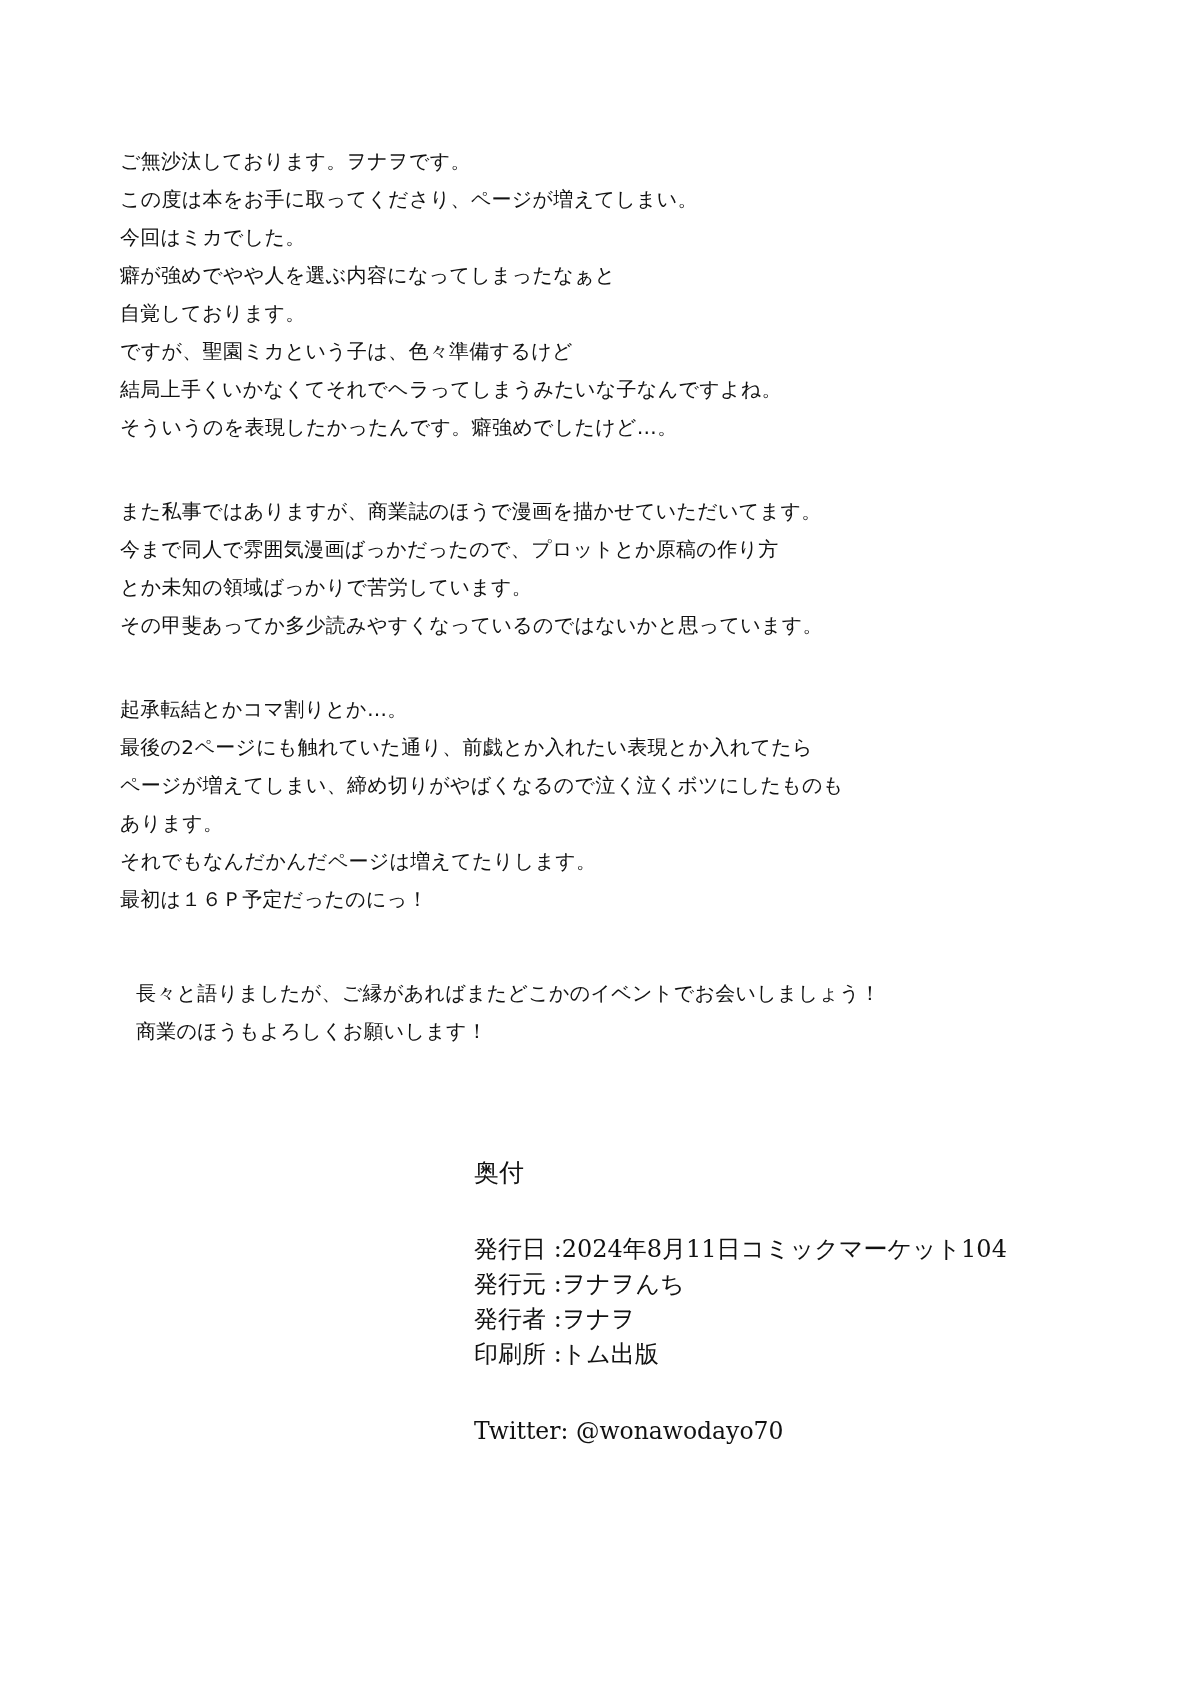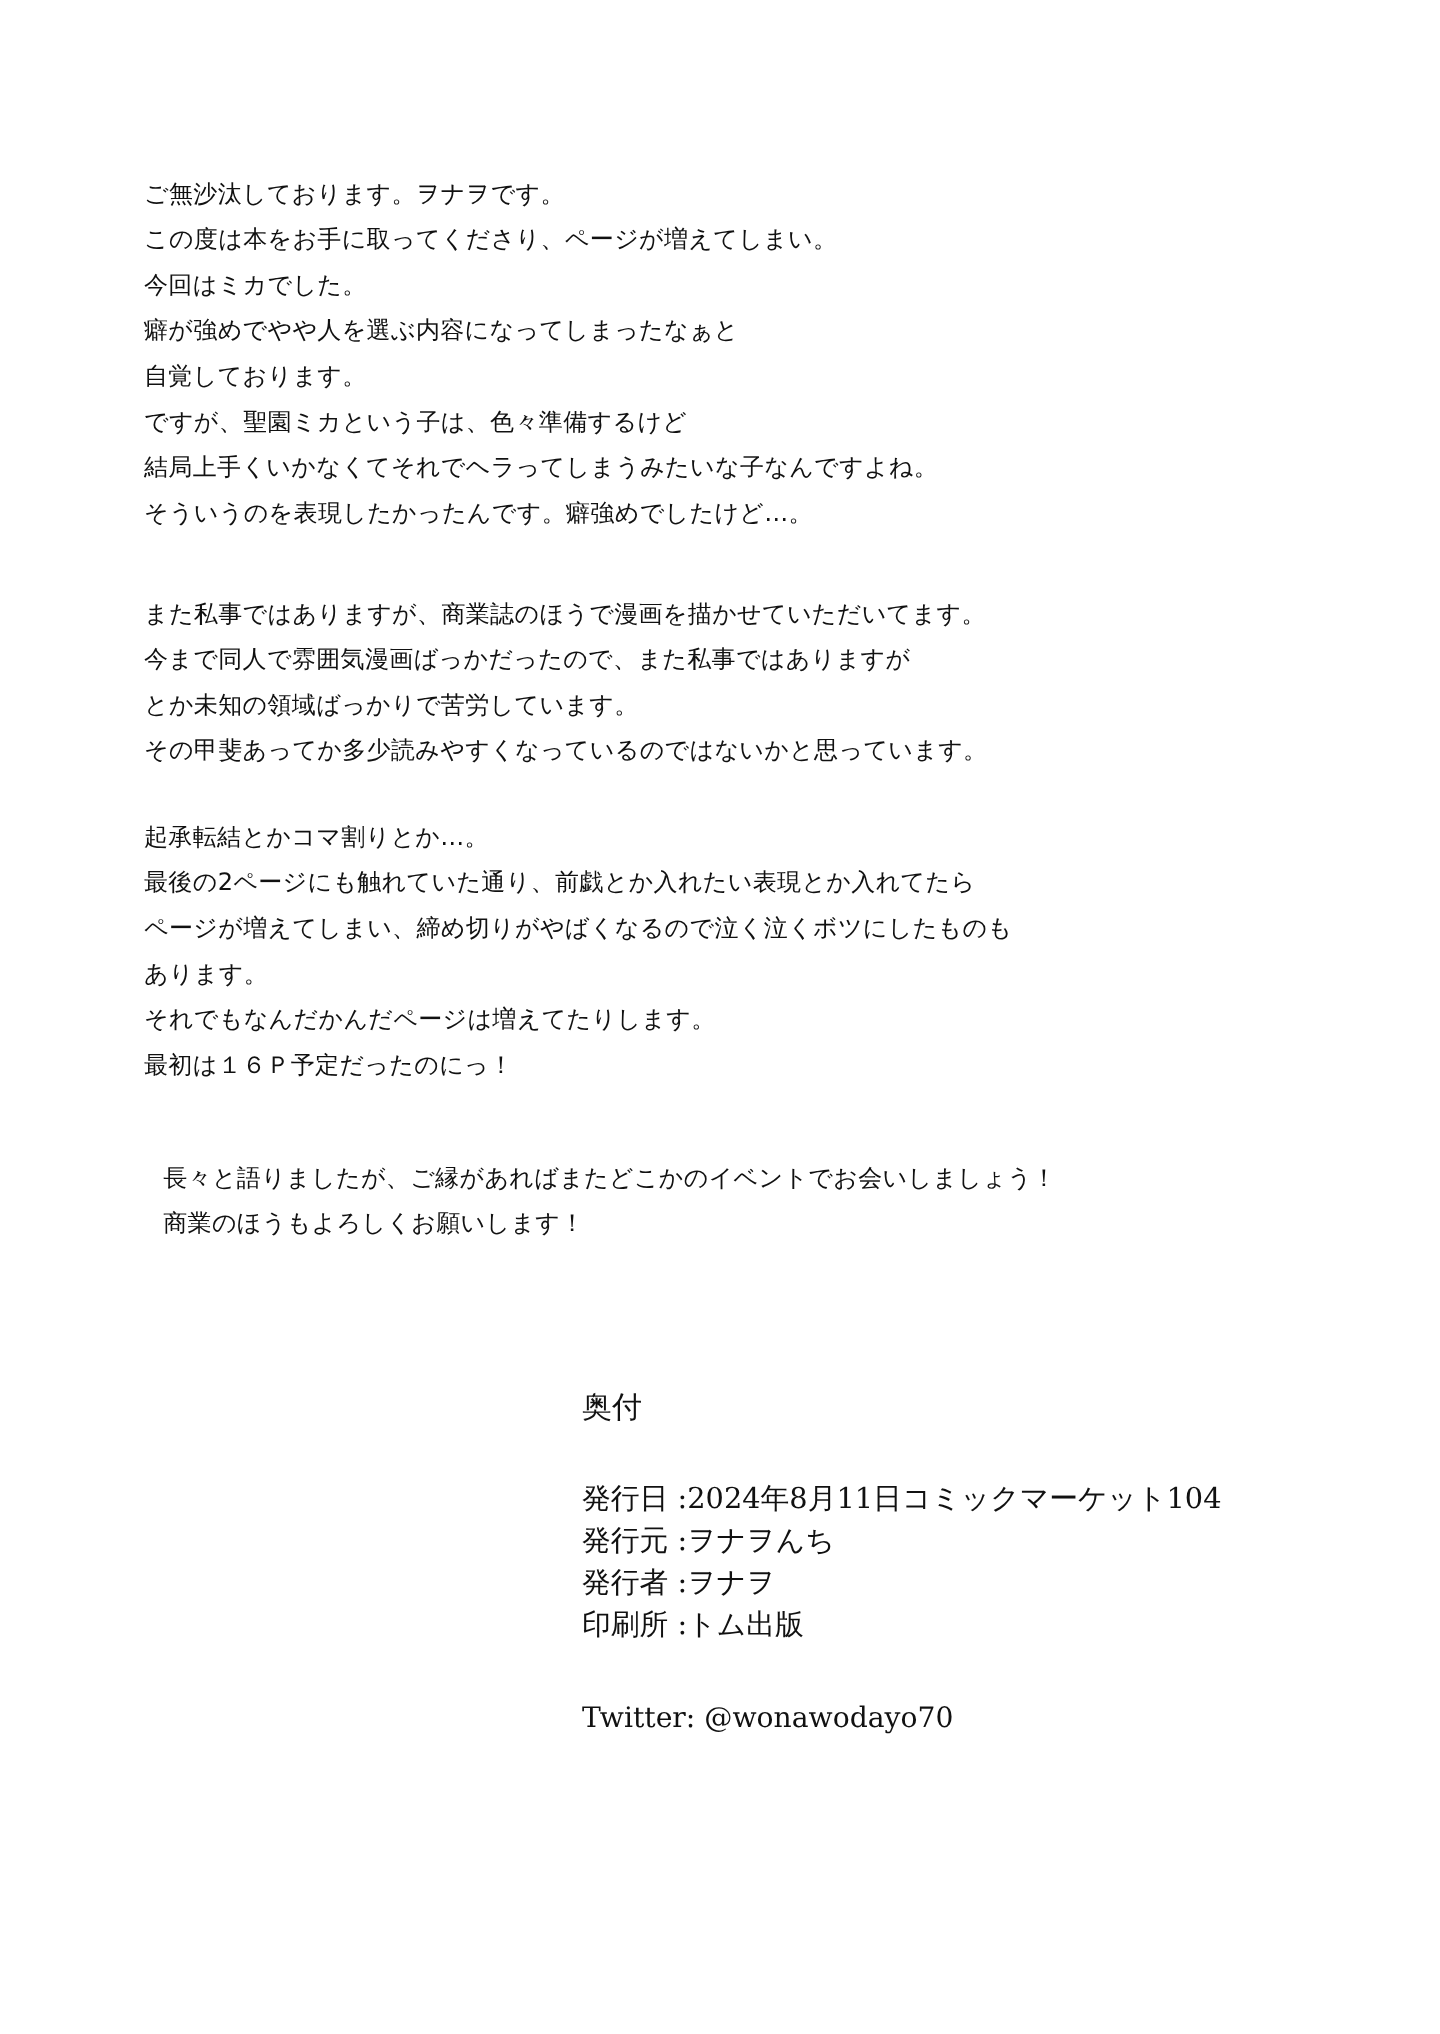--- a/index.html
+++ b/index.html
@@ -40,31 +40,30 @@
     font-size: 20px;
     line-height: 38px;
     letter-spacing: 0.3px;
     white-space: pre;
     color: #111111;
     font-weight: 500;
   }
 
   
   .gap-lg { margin-bottom: 46px; }
-  .gap-md { margin-bottom: 34px; }
+  .gap-md { margin-bottom: 46px; }
   .gap-xl { margin-bottom: 56px; }
 
   
   .colophon {
     position: absolute;
     left: 474px;
     top: 1156px;
     width: 560px;
     font-family: "DejaVu Serif", "Liberation Serif", serif;
-    margin-left: 11px;
   }
 
   .colophon-title {
     font-size: 25px;
     line-height: 34px;
     margin: 0 0 42px 0;
     color: #111111;
   }
 
   .colophon-line {
@@ -97,21 +96,21 @@
       <div class="line">今回はミカでした。</div>
       <div class="line">癖が強めでやや人を選ぶ内容になってしまったなぁと</div>
       <div class="line">自覚しております。</div>
       <div class="line">ですが、聖園ミカという子は、色々準備するけど</div>
       <div class="line">結局上手くいかなくてそれでヘラってしまうみたいな子なんですよね。</div>
       <div class="line">そういうのを表現したかったんです。癖強めでしたけど…。</div>
     </div>
 
     <div class="para gap-md">
       <div class="line">また私事ではありますが、商業誌のほうで漫画を描かせていただいてます。</div>
-      <div class="line">今まで同人で雰囲気漫画ばっかだったので、また私事ではありますが</div>
+      <div class="line">今まで同人で雰囲気漫画ばっかだったので、プロットとか原稿の作り方</div>
       <div class="line">とか未知の領域ばっかりで苦労しています。</div>
       <div class="line">その甲斐あってか多少読みやすくなっているのではないかと思っています。</div>
     </div>
 
     <div class="para gap-xl">
       <div class="line">起承転結とかコマ割りとか…。</div>
       <div class="line">最後の2ページにも触れていた通り、前戯とか入れたい表現とか入れてたら</div>
       <div class="line">ページが増えてしまい、締め切りがやばくなるので泣く泣くボツにしたものも</div>
       <div class="line">あります。</div>
       <div class="line">それでもなんだかんだページは増えてたりします。</div>

